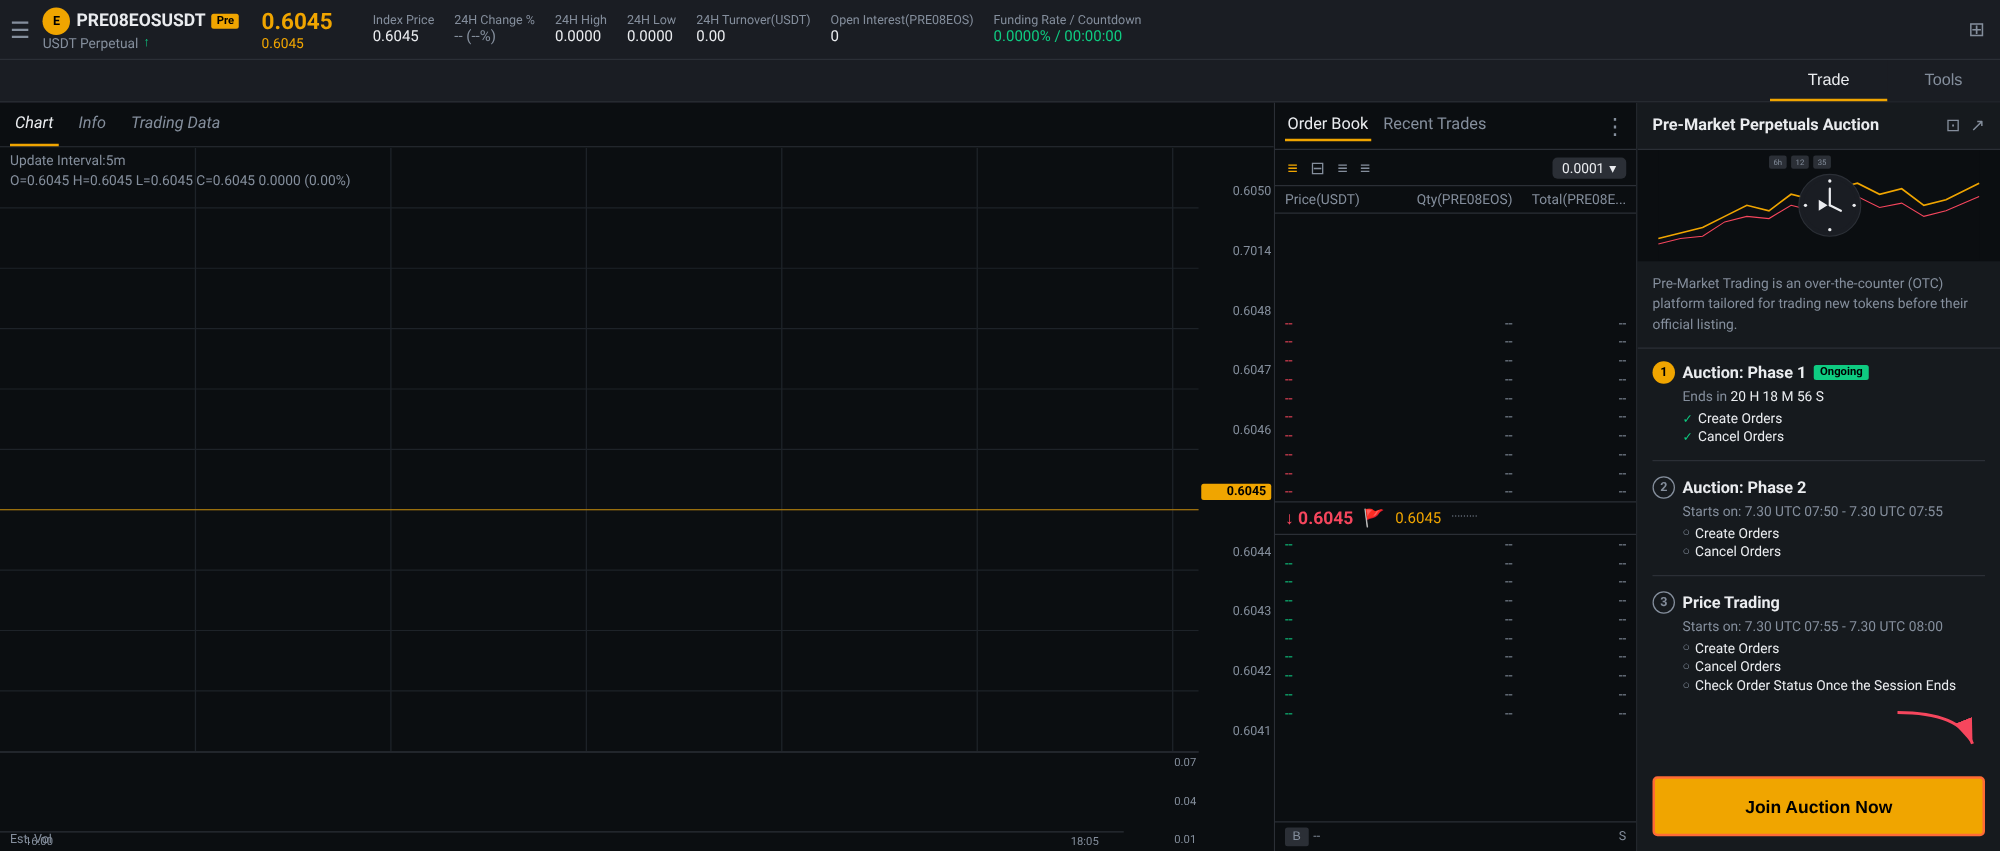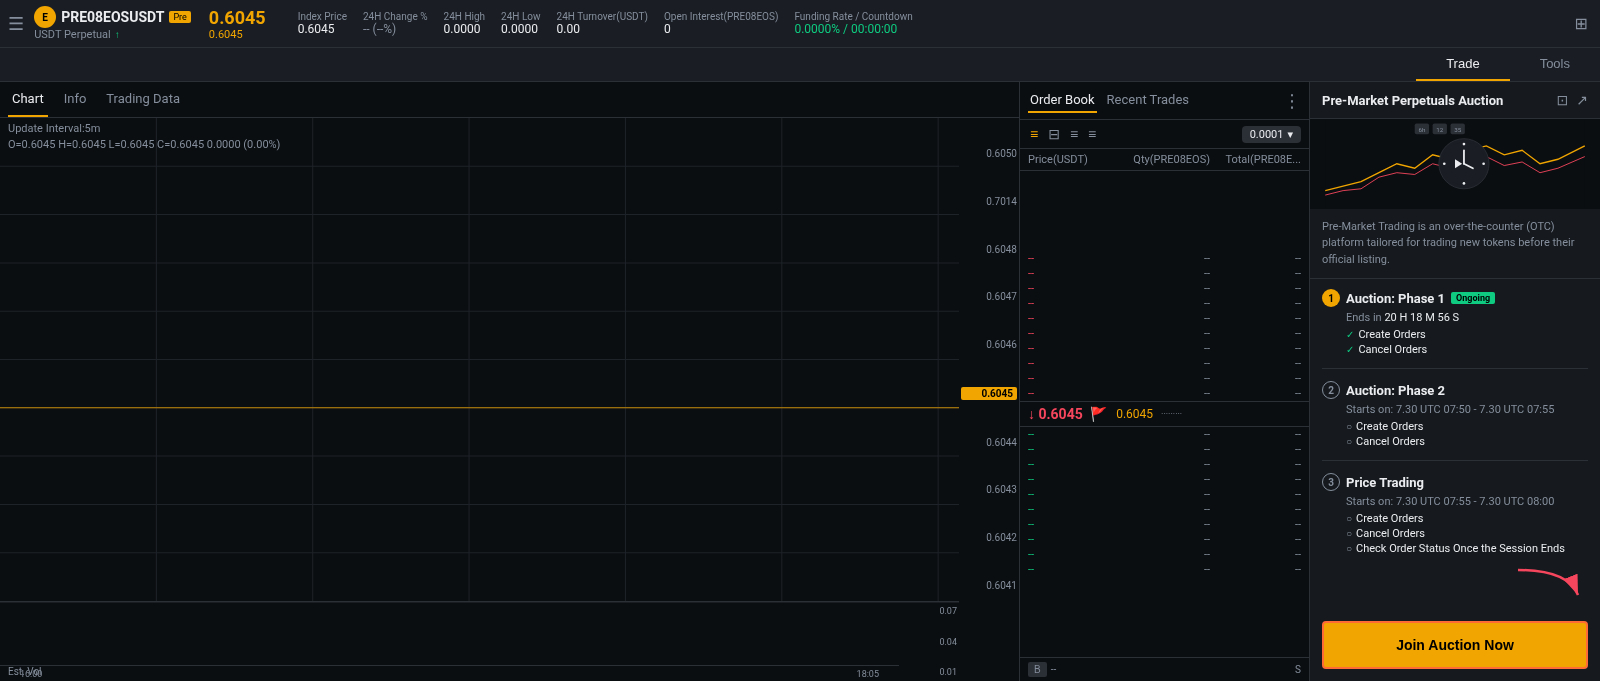--- a/index.html
+++ b/index.html
@@ -45,21 +45,21 @@
       width: 22px; height: 22px;
       background: #f0a500;
       border-radius: 50%;
       display: flex; align-items: center; justify-content: center;
       font-weight: bold; font-size: 10px; color: #000;
       flex-shrink: 0;
     }
     .pair-title { font-weight: bold; font-size: 14px; color: #eaecef; text-align: center; }
     .pair-badge {
       background: #f0a500; color: #000;
-      font-size: 9px; padding: 1px 4px; border-radius: 2px; font-weight: normal;
+      font-size: 9px; padding: 1px 4px; border-radius: 2px; font-weight: bold;
     }
     .pair-sub { font-size: 11px; color: #848e9c; display: flex; align-items: center; gap: 4px; }
     .pair-sub .up-arrow { color: #0ecb81; font-size: 10px; }
 
     .price-big { color: #f0a500; font-size: 18px; font-weight: bold; }
     .price-small { color: #f0a500; font-size: 11px; }
 
     .stat-group {
       display: flex;
       flex-direction: column;
@@ -114,20 +114,21 @@
       gap: 12px;
     }
     .chart-tab {
       font-size: 13px;
       color: #848e9c;
       cursor: pointer;
       padding: 0 4px;
       height: 100%;
       display: flex; align-items: center;
       border-bottom: 2px solid transparent;
+      font-style: italic;
     }
     .chart-tab.active {
       color: #eaecef;
       border-bottom: 2px solid #f0a500;
     }
 
     .chart-content {
       flex: 1;
       position: relative;
       background: #0b0e11;

